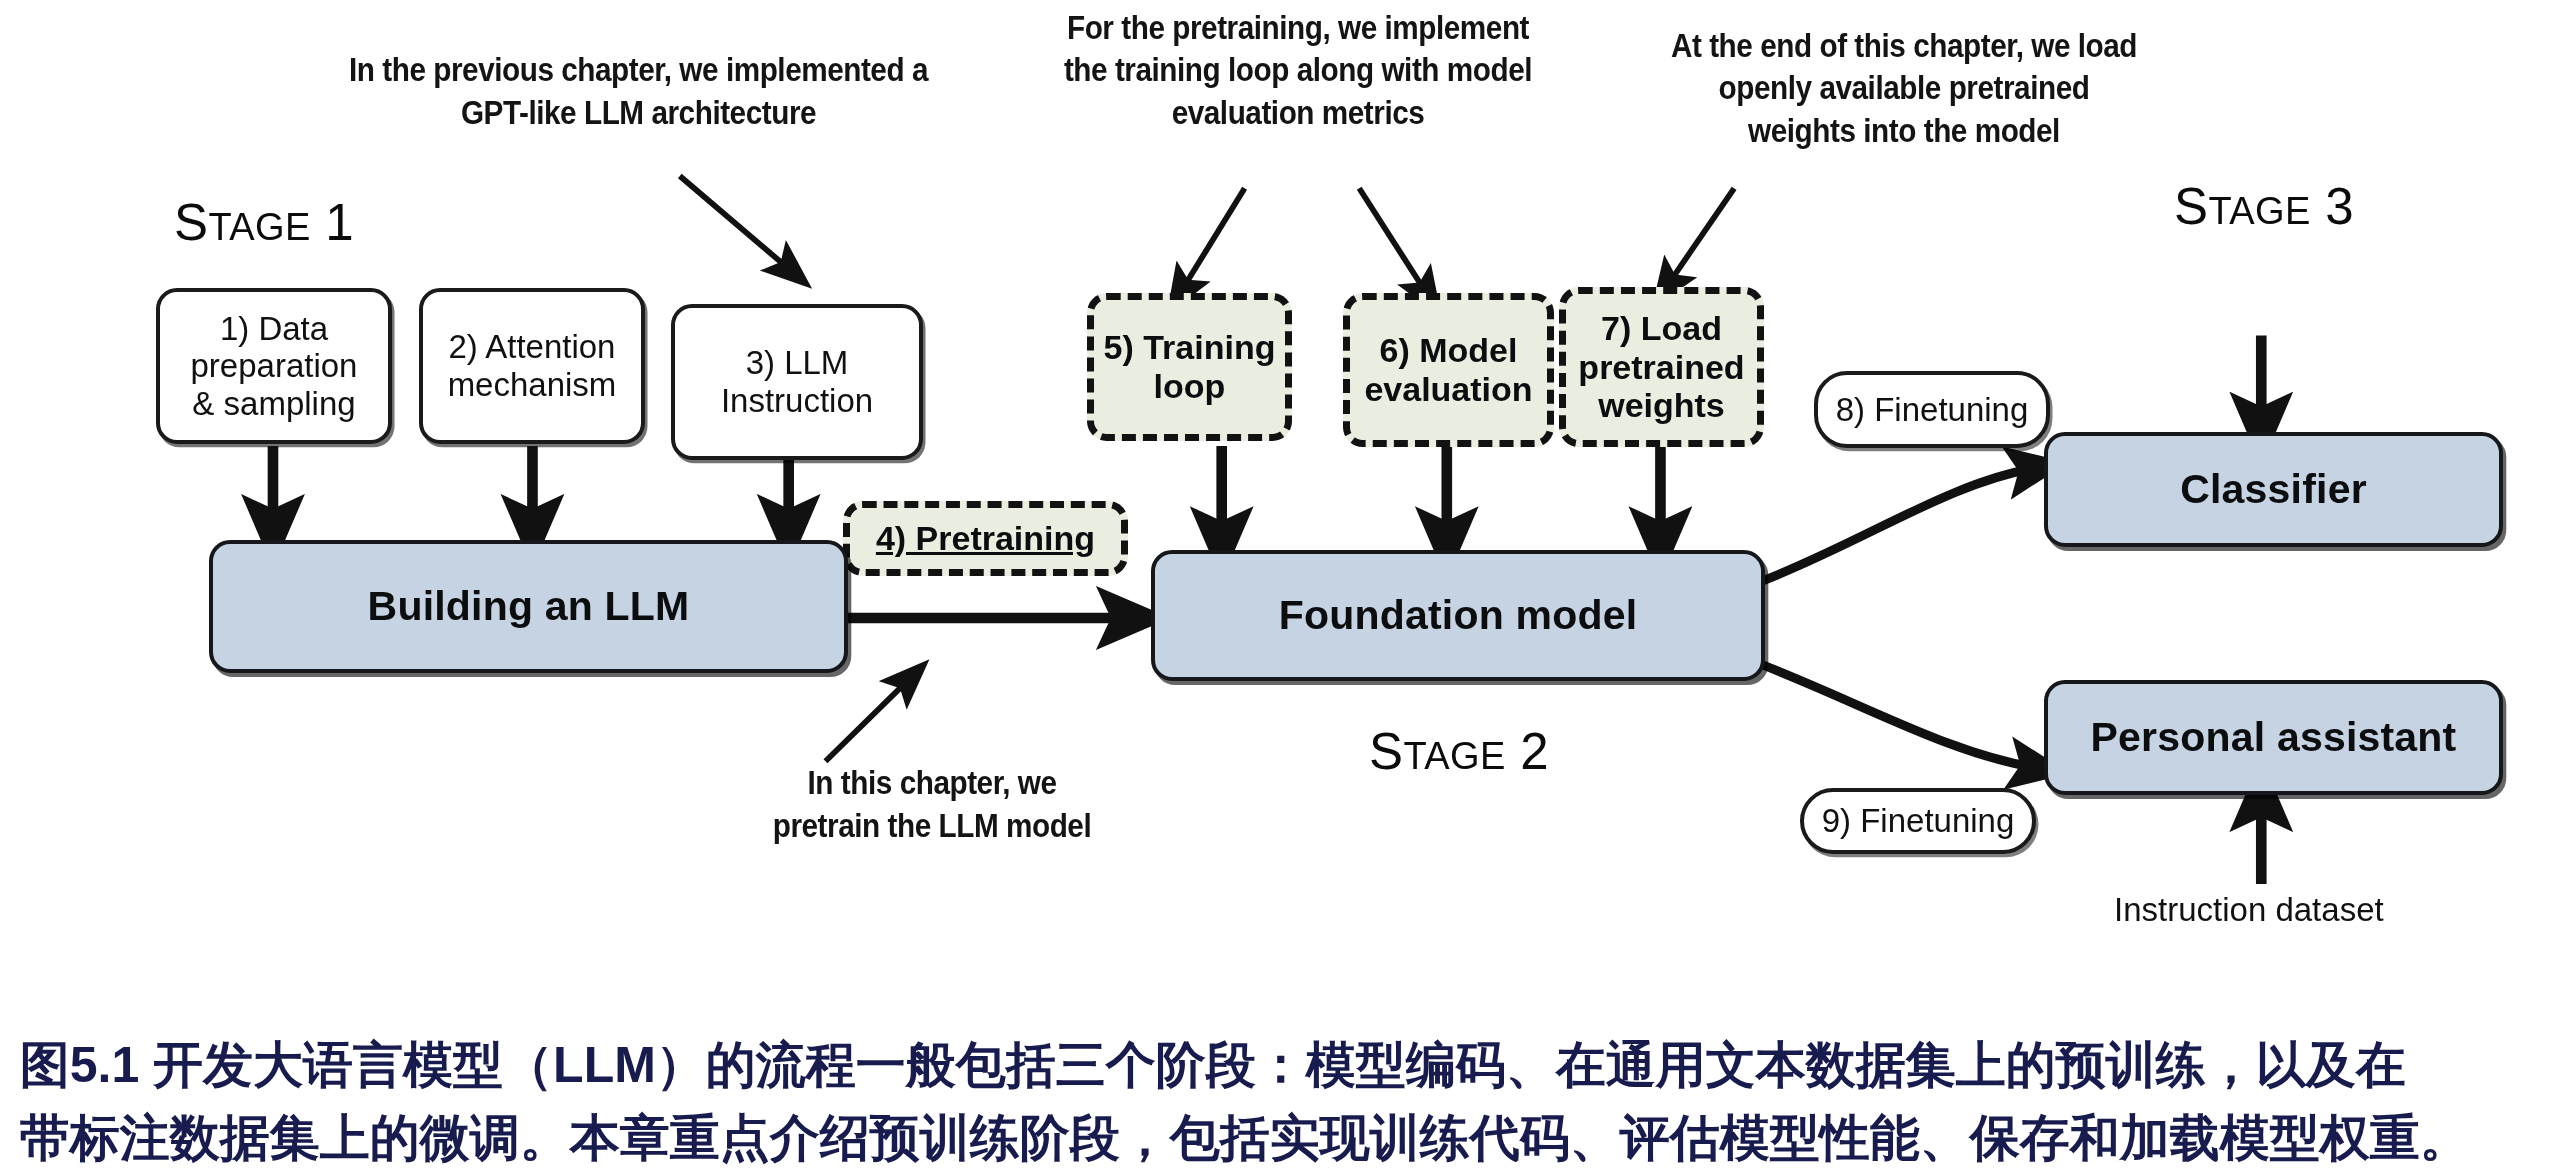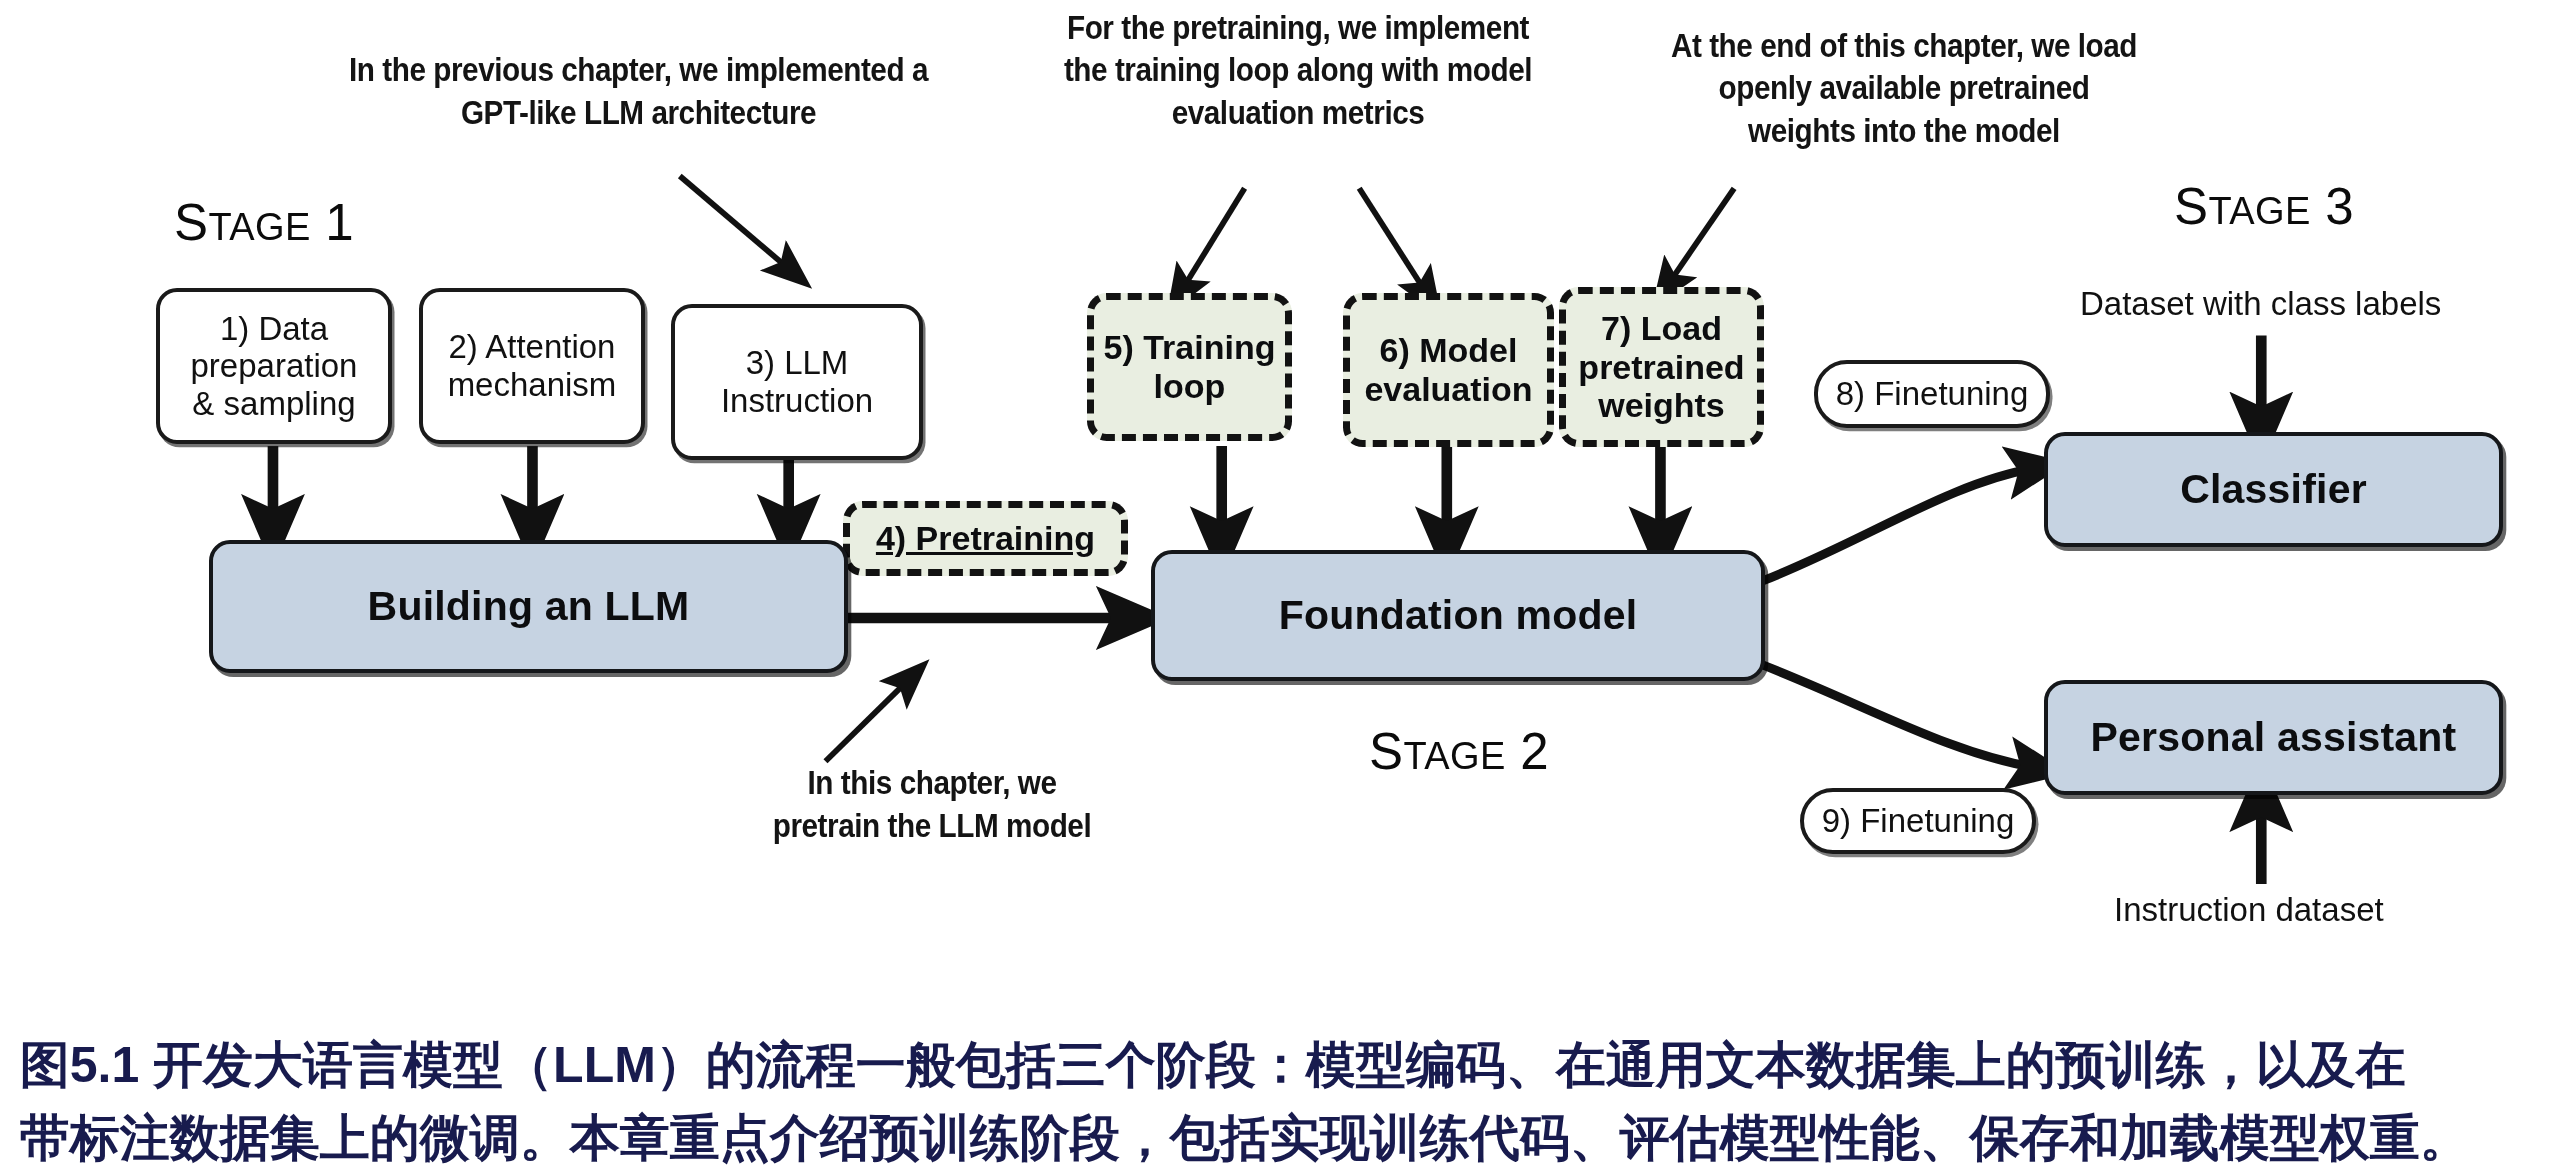--- a/index.html
+++ b/index.html
@@ -183,21 +183,21 @@
   </div>
 
   <div class="node box-green" style="left:1559px;top:287px;width:205px;height:160px;">
     <div>
       <div>7) Load</div>
       <div>pretrained</div>
       <div>weights</div>
     </div>
   </div>
 
-  <div class="node box-pill" style="left:1814px;top:360px;width:236px;height:68px;">
+  <div class="node box-pill" style="left:1814px;top:371px;width:236px;height:77px;">
     <div>8) Finetuning</div>
   </div>
 
   <div class="node box-pill" style="left:1800px;top:788px;width:236px;height:66px;">
     <div>9) Finetuning</div>
   </div>
 
   <div class="node box-blue" style="left:209px;top:540px;width:639px;height:133px;">
     <div>Building an LLM</div>
   </div>
@@ -207,21 +207,20 @@
   </div>
 
   <div class="node box-blue" style="left:2044px;top:432px;width:459px;height:115px;">
     <div>Classifier</div>
   </div>
 
   <div class="node box-blue" style="left:2044px;top:680px;width:459px;height:115px;">
     <div>Personal assistant</div>
   </div>
 
-  <div class="lbl-plain" style="left:2080px;top:285px;">Dataset with class labels</div>
 
   <div class="lbl-plain" style="left:2114px;top:891px;">Instruction dataset</div>
 
 </div>
 
 <div id="caption">
   <div class="line">图5.1 开发大语言模型（LLM）的流程一般包括三个阶段：模型编码、在通用文本数据集上的预训练，以及在</div>
   <div class="line">带标注数据集上的微调。本章重点介绍预训练阶段，包括实现训练代码、评估模型性能、保存和加载模型权重。</div>
 </div>
 

